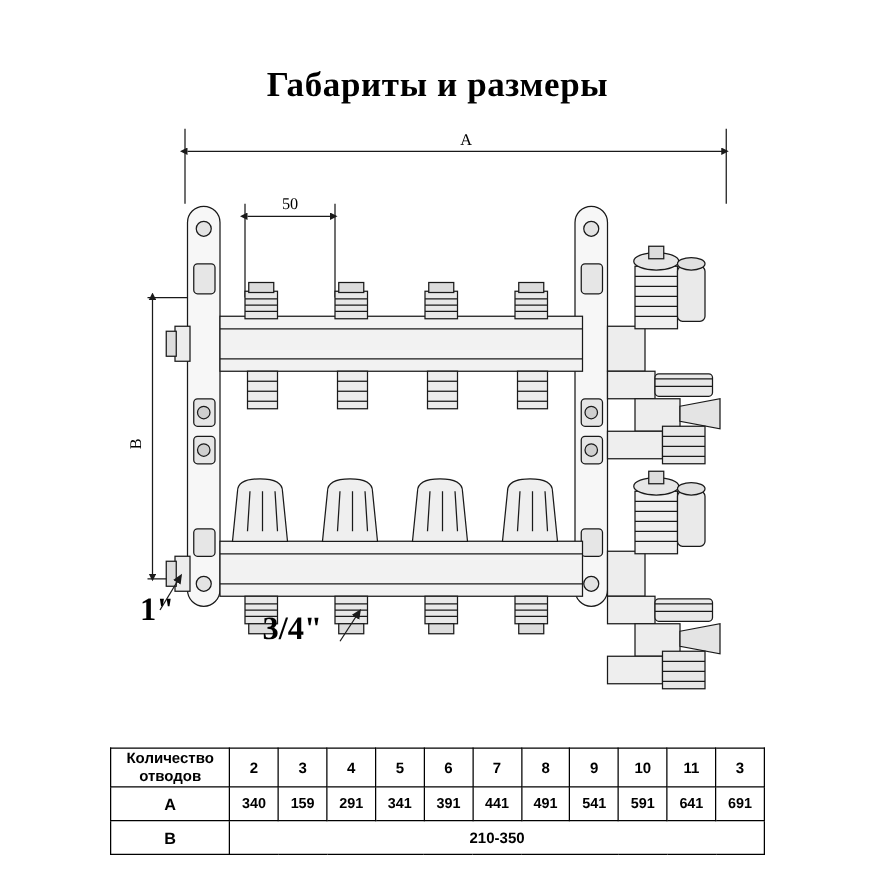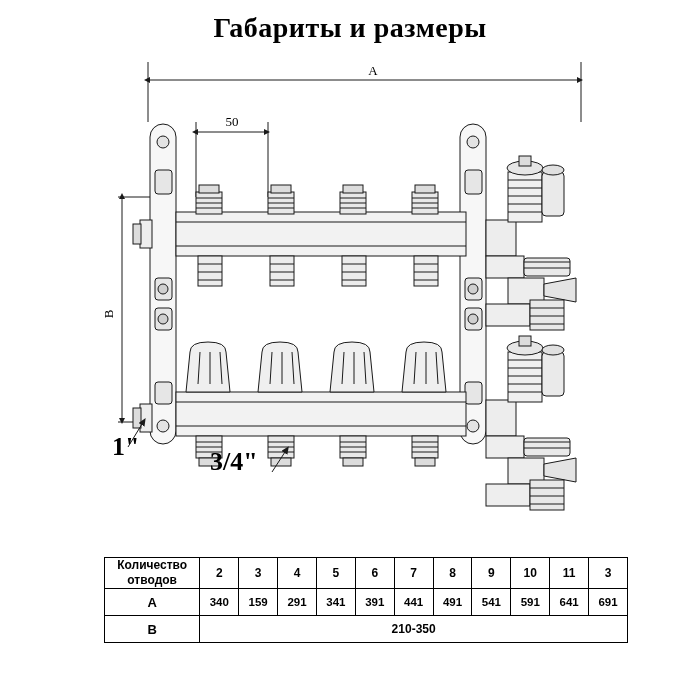--- a/index.html
+++ b/index.html
@@ -20,20 +20,21 @@
     height: 700px;
     position: relative;
   }
   #title {
     text-align: center;
     font-family: "Liberation Serif", serif;
     font-weight: bold;
     font-size: 28px;
     letter-spacing: 0.5px;
     padding-top: 12px;
+    margin-top: 41px;
   }
   
   #drawing {
     position: absolute;
     left: 0;
     top: 52px;
     width: 700px;
     height: 485px;
   }
   #drawing svg {
@@ -51,21 +52,21 @@
     position: absolute;
     left: 210px;
     top: 395px;
     font-family: "Liberation Serif", serif;
     font-weight: bold;
     font-size: 26px;
   }
   
   #table-wrap {
     position: absolute;
-    left: 104px;
+    left: 88px;
     top: 557px;
     width: 592px;
   }
   table.dims {
     border-collapse: collapse;
     width: 524px;
     font-family: "Liberation Sans", sans-serif;
     font-size: 11.5px;
     font-weight: bold;
   }

